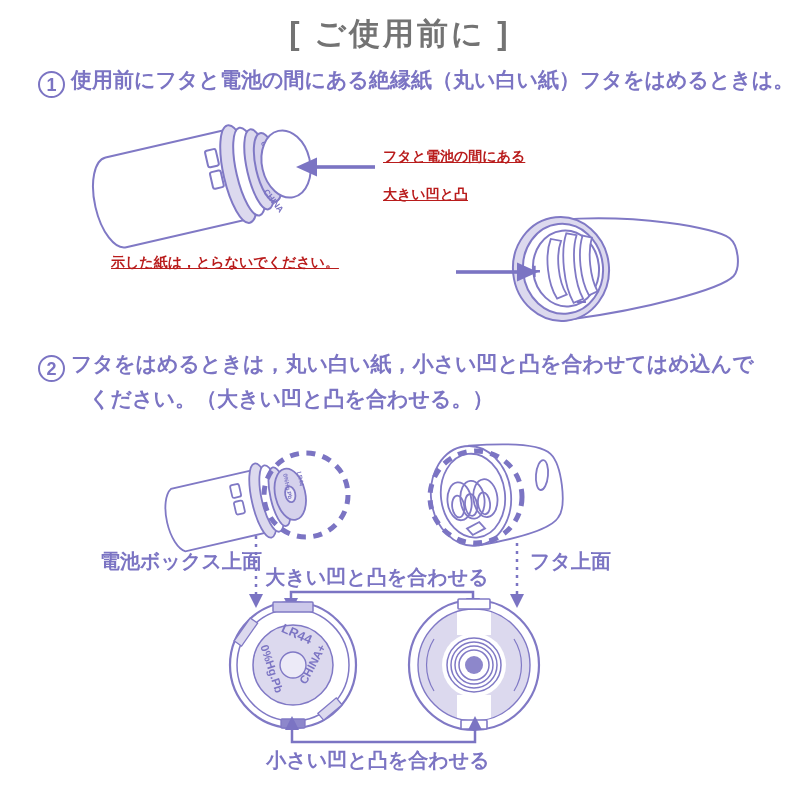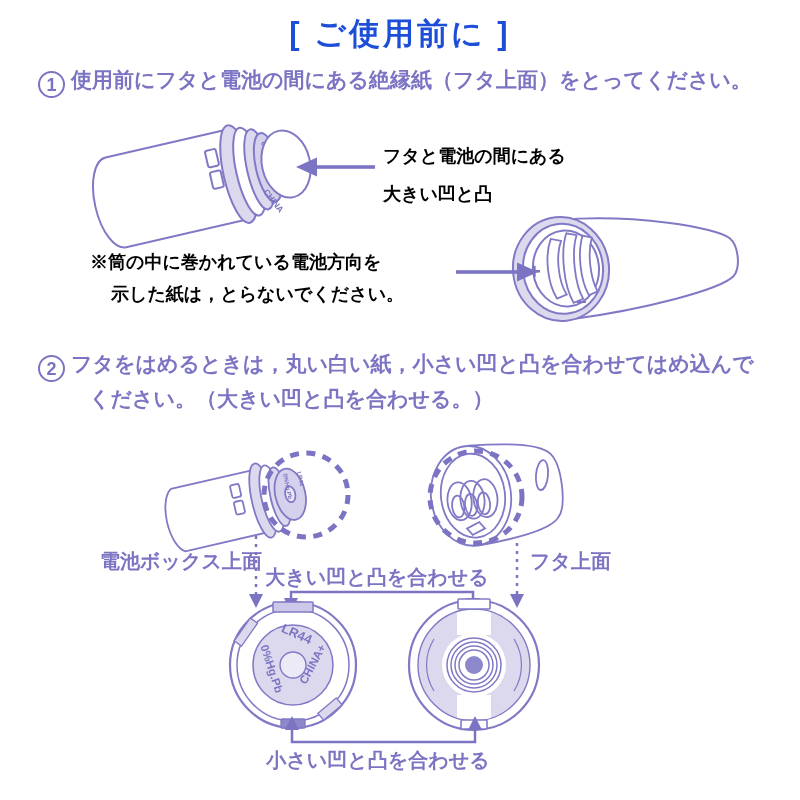--- a/index.html
+++ b/index.html
@@ -1,41 +1,41 @@
 <!DOCTYPE html>
 <html><head>
 <meta charset="utf-8">
 <style>
   * { box-sizing: border-box; margin: 0; padding: 0; }
   html, body { width: 800px; height: 800px; background: #ffffff; }
   .page { position: relative; width: 800px; height: 800px; overflow: hidden;
           font-family: "Liberation Sans", sans-serif; background: #fff; }
   .abs { position: absolute; }
   .title { top: 13px; left: 0; width: 100%; text-align: center;
-           color: #1d4ed8; font-size: 31px; font-weight: 700; letter-spacing: 3px; }
+           color: #737373; font-size: 31px; font-weight: 700; letter-spacing: 3px; }
   .step { color: #7b74c3; font-size: 21px; font-weight: 700; line-height: 33px; white-space: nowrap; }
   .step-num { display: inline-block; width: 27px; height: 27px; border: 2px solid #7b74c3;
               border-radius: 50%; text-align: center; line-height: 24px; font-size: 18px;
               margin-right: 6px; vertical-align: -4px; }
   .step2-line2 { padding-left: 51px; }
-  .red { color: #000000; font-size: 18px; font-weight: 700; white-space: nowrap; }
+  .red { color: #b91c1c; font-size: 14px; font-weight: 700; white-space: nowrap; text-decoration: underline; }
   .callout1 { left: 383px; top: 137px; line-height: 38px; }
   .note { left: 90px; top: 246px; line-height: 32px; }
   .note .l2 { padding-left: 21px; }
   svg text { font-family: "Liberation Sans", sans-serif; fill: #7b74c3; font-weight: 700; }
 </style>
 </head>
 <body>
 
 <div class="page">
 
   <div class="abs title">[ ご使用前に ]</div>
 
   <div class="abs step" style="left:38px; top:63px;">
-    <span class="step-num">1</span><span>使用前にフタと電池の間にある絶縁紙（フタ上面）をとってください。</span>
+    <span class="step-num">1</span><span>使用前にフタと電池の間にある絶縁紙（丸い白い紙）フタをはめるときは。</span>
   </div>
 
   <svg class="abs" style="left:60px; top:100px;" width="340" height="150" viewBox="0 0 340 150">
     <g transform="rotate(-13 205 68)" fill="#fff" stroke="#8079c5" stroke-width="2">
       <path d="M 178 22 L 52 22 A 21 46 0 0 0 52 114 L 178 114 Z"></path>
       <rect x="150" y="38" width="11" height="17" rx="2"></rect>
       <rect x="150" y="60" width="11" height="17" rx="2"></rect>
       <ellipse cx="178" cy="68" rx="15" ry="50" fill="#dcd9ee"></ellipse>
       <ellipse cx="189" cy="68" rx="13" ry="45" fill="#fff"></ellipse>
       <ellipse cx="199" cy="68" rx="12" ry="41" fill="#dcd9ee"></ellipse>
@@ -49,21 +49,20 @@
       <polygon points="236,67 257,57.5 257,76.5"></polygon>
     </g>
   </svg>
 
   <div class="abs red callout1">
     <div>フタと電池の間にある</div>
     <div>大きい凹と凸</div>
   </div>
 
   <div class="abs red note">
-    <div>※筒の中に巻かれている電池方向を</div>
     <div class="l2">示した紙は，とらないでください。</div>
   </div>
 
   <svg class="abs" style="left:450px; top:198px;" width="300" height="148" viewBox="0 0 300 148">
     <g transform="rotate(-6 111 71)" fill="#fff" stroke="#8079c5" stroke-width="2">
       <path d="M 115 22 C 190 24 270 46 282 58 C 290 66 290 88 282 96 C 268 108 190 120 116 122 Z"></path>
       <ellipse cx="111" cy="71" rx="48" ry="52" fill="#dcd9ee"></ellipse>
       <ellipse cx="113" cy="71" rx="40" ry="45" fill="#fff"></ellipse>
       <ellipse cx="116" cy="71" rx="33" ry="38" fill="#fff"></ellipse>
       <g stroke-width="1.8">

